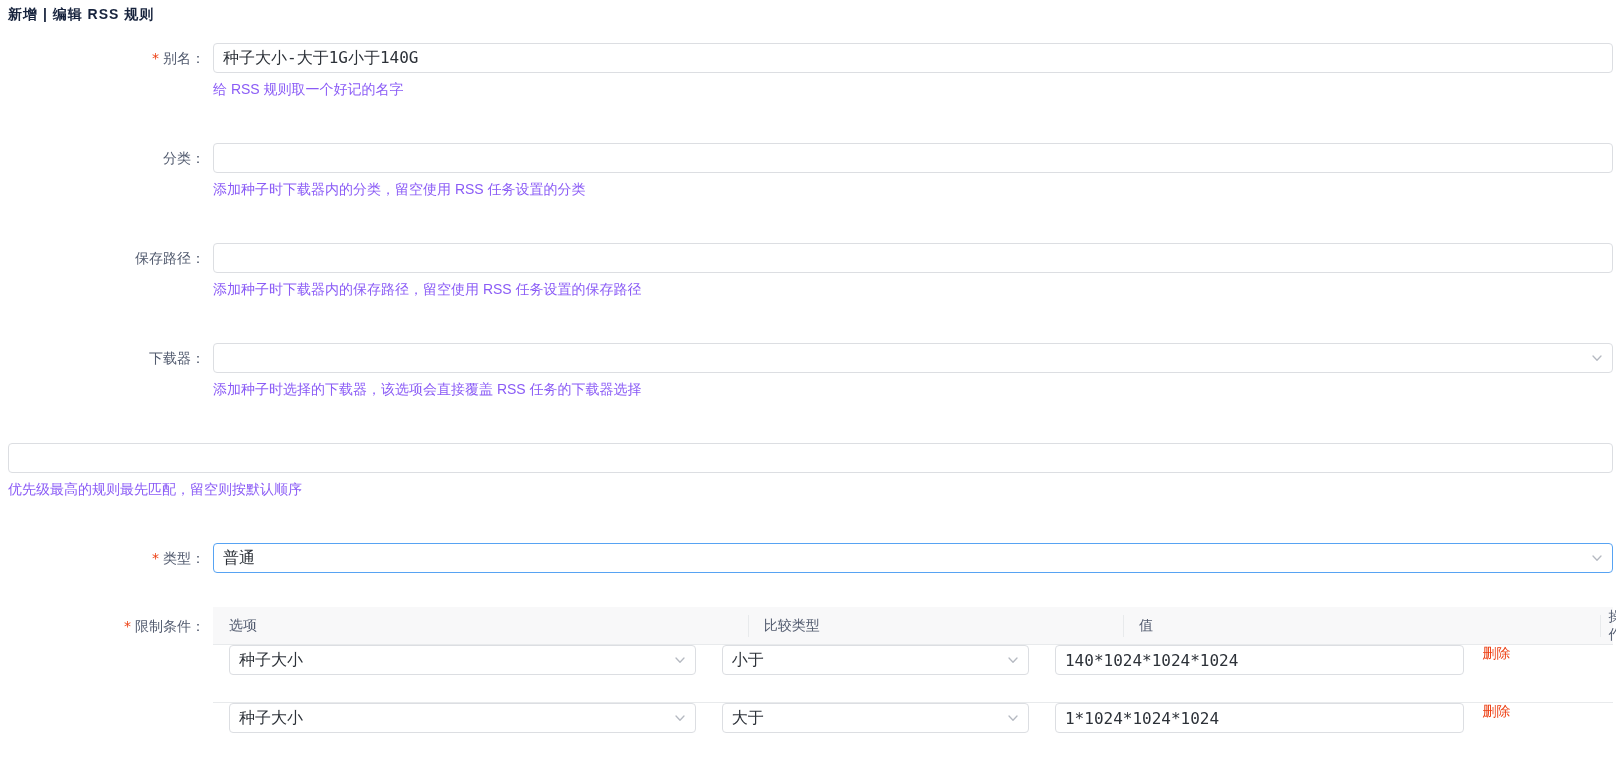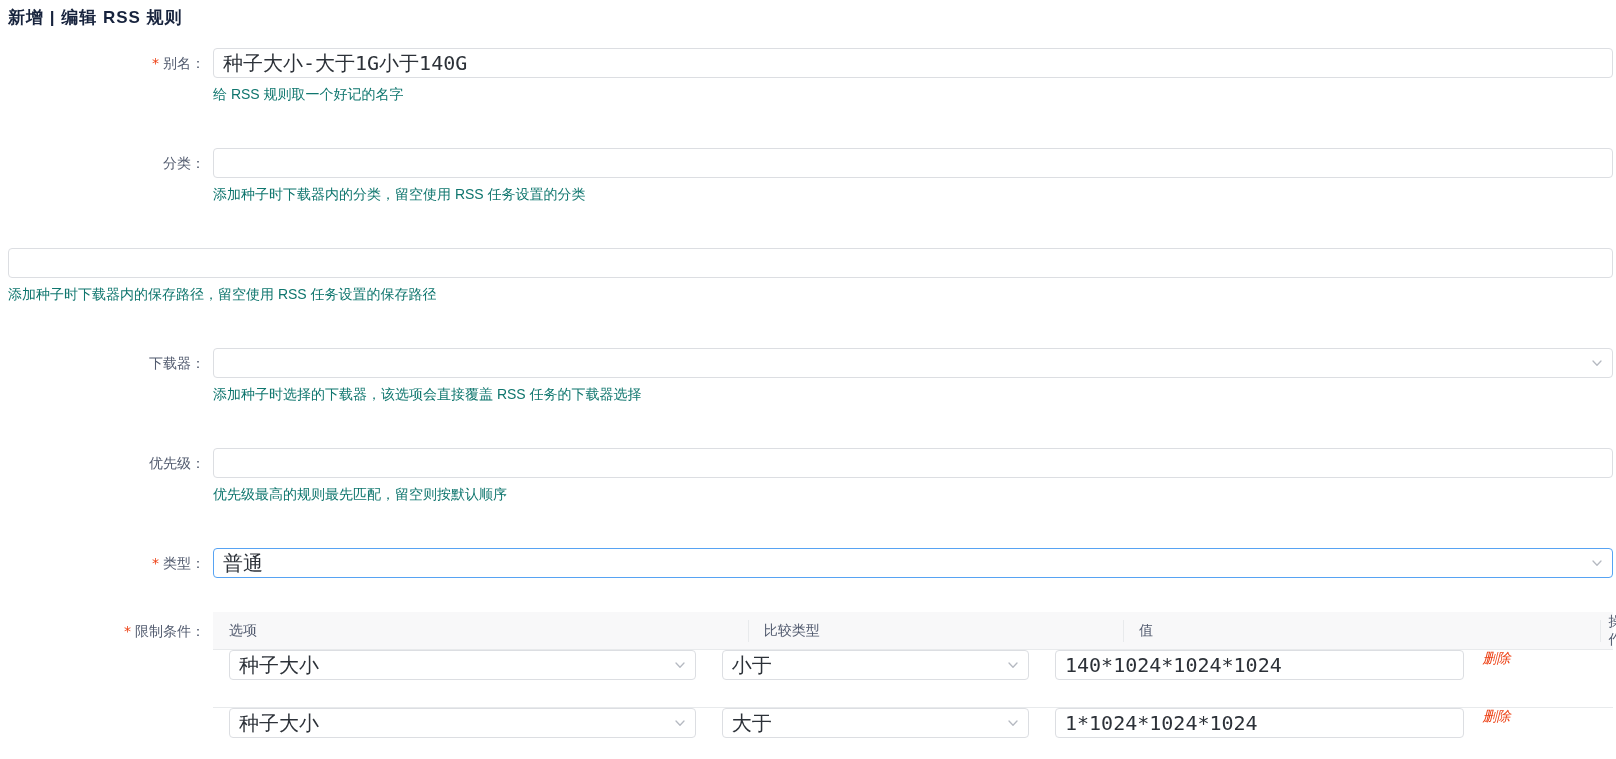--- a/index.html
+++ b/index.html
@@ -6,21 +6,21 @@
   html,body { background:#fff; }
   body {
     width: 1616px; height: 759px;
     font-family: "Liberation Sans", "DejaVu Sans", sans-serif;
     font-size: 14px; color: #515a6e;
     overflow: hidden;
   }
   .page { padding: 6px 3px 0 8px; }
 
   .page-title {
-    font-size: 17px; font-weight: bold; color: #17233d;
+    font-size: 14px; font-weight: bold; color: #17233d;
     margin-bottom: 19px; letter-spacing: 1px;
   }
 
   .form-item { display: flex; margin-bottom: 44px; }
   .form-item.tight { margin-bottom: 34px; }
   .form-item.last { margin-bottom: 0; }
 
   .label-col {
     width: 205px; flex: 0 0 205px;
     text-align: right; padding-right: 8px;
@@ -30,34 +30,34 @@
   .label-col .req {
     color: #ed4014; margin-right: 4px;
     font-family: "DejaVu Sans", sans-serif;
   }
   .content-col { flex: 1; min-width: 0; }
 
   .ctl {
     position: relative; width: 100%; height: 30px;
     border: 1px solid #dcdee2; border-radius: 4px;
     background: #fff; display: flex; align-items: center;
-    padding: 0 9px; color: #2c3138; font-size: 20px;
+    padding: 0 9px; color: #2c3138; font-size: 16px;
     outline: none;
   }
   input.ctl { display: block; line-height: 28px; }
   .ctl.mono { font-family: "DejaVu Sans Mono", monospace; }
   .ctl.select { padding-right: 24px; cursor: pointer; }
   .ctl.focused { border-color: #57a3f3; }
   .chevron {
     position: absolute; right: 8px; top: 50%;
     width: 14px; height: 14px; margin-top: -7px;
     display: inline-flex; pointer-events: none;
   }
 
-  .help { color: #0f766e; margin-top: 6px; line-height: 20px; }
+  .help { color: #8b5cf6; margin-top: 6px; line-height: 20px; }
 
   
   .cond-table { width: 100%; }
   .cond-header {
     display: flex; align-items: center; height: 38px;
     background: #f8f8f9; color: #515a6e;
     border-bottom: 1px solid #e8eaec;
     gap: 42px;
   }
   .cond-header .cell { position: relative; height: 100%; display: flex; align-items: center; }
@@ -67,21 +67,21 @@
   }
   .cell { padding: 0 10px 0 16px; }
   .c-option { width: 35.2%; flex: 0 0 35.2%; }
   .c-comp   { width: 23.8%; flex: 0 0 23.8%; }
   .c-val    { width: 31.1%; flex: 0 0 31.1%; }
   .c-act    { flex: 1; padding-left: 8px; }
 
   .cond-row { display: flex; height: 58px; }
   .cond-row.sep { border-bottom: 1px solid #e8eaec; }
 
-  .delete-link { color: #ed4014; cursor: pointer; text-decoration: none; font-style: italic; }
+  .delete-link { color: #ed4014; cursor: pointer; text-decoration: none; }
 </style>
 </head>
 <body>
 
 <svg width="0" height="0" style="position:absolute">
   <defs>
     <g id="chev">
         <polyline points="3,5 7,9.2 11,5" fill="none" stroke="#b5b9c1" stroke-width="1.3" stroke-linecap="round" stroke-linejoin="round"></polyline>
       </g>
   </defs>
@@ -105,20 +105,23 @@
     <div class="label-col">
       <span>分类：</span>
     </div>
     <div class="content-col">
       <input class="ctl" type="text" value="" style="">
       <div class="help">添加种子时下载器内的分类，留空使用 RSS 任务设置的分类</div>
     </div>
   </div>
 
   <div class="form-item">
+    <div class="label-col">
+      <span>保存路径：</span>
+    </div>
     <div class="content-col">
       <input class="ctl" type="text" value="" style="">
       <div class="help">添加种子时下载器内的保存路径，留空使用 RSS 任务设置的保存路径</div>
     </div>
   </div>
 
   <div class="form-item">
     <div class="label-col">
       <span>下载器：</span>
     </div>
@@ -129,23 +132,20 @@
             <svg width="14" height="14">
               <use href="#chev"></use>
             </svg>
           </span>
       </div>
       <div class="help">添加种子时选择的下载器，该选项会直接覆盖 RSS 任务的下载器选择</div>
     </div>
   </div>
 
   <div class="form-item">
-    <div class="label-col">
-      <span>优先级：</span>
-    </div>
     <div class="content-col">
       <input class="ctl" type="text" value="" style="">
       <div class="help">优先级最高的规则最先匹配，留空则按默认顺序</div>
     </div>
   </div>
 
   <div class="form-item tight">
     <div class="label-col">
       <span class="req">*</span><span>类型：</span>
     </div>

